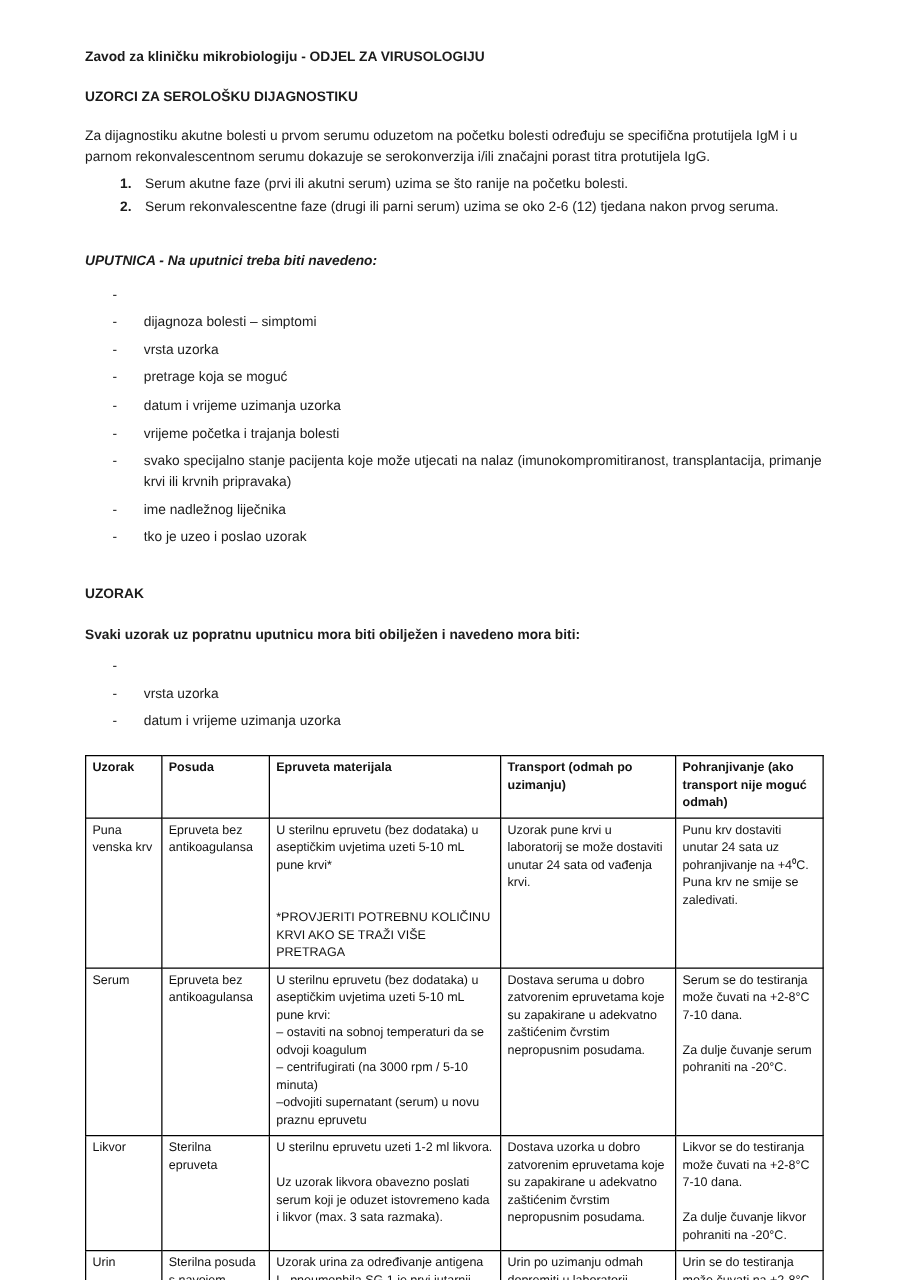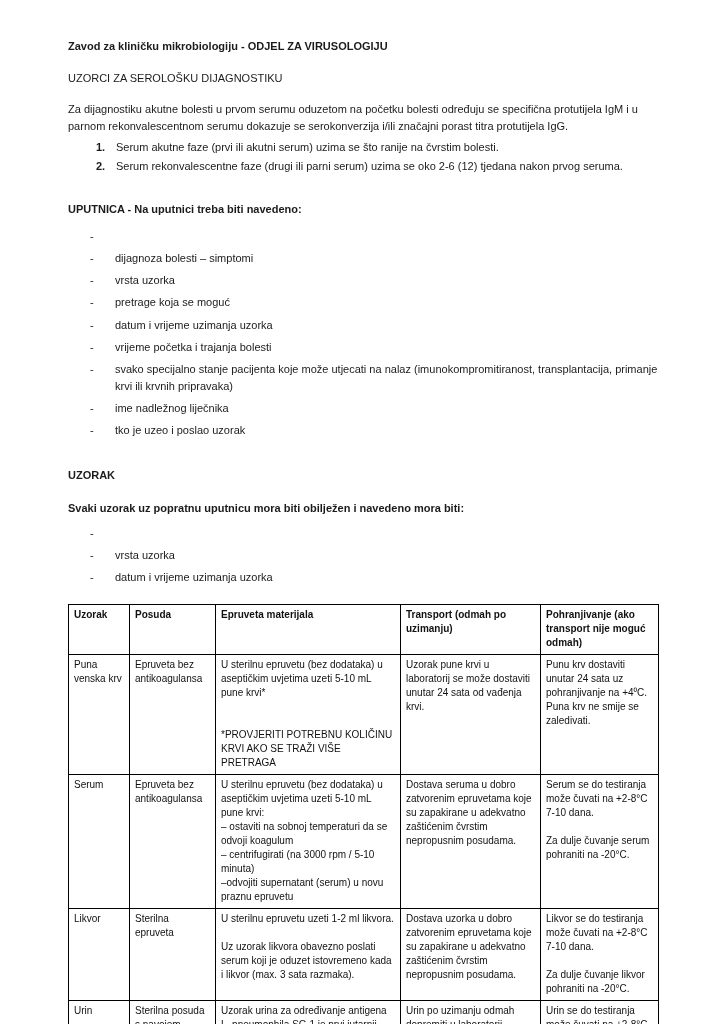--- a/index.html
+++ b/index.html
@@ -19,21 +19,21 @@
     line-height: 1.55;
     color: #1b1b1b;
     overflow: hidden;
   }
   .bold { font-weight: normal; }
   .doc-title {
     font-weight: bold;
     margin: 0 0 15px 0;
   }
   .doc-subtitle {
-    font-weight: normal;
+    font-weight: bold;
     margin: 0 0 14px 0;
   }
   .intro {
     margin: 0 0 4px 0;
   }
   ol.numbered {
     list-style: none;
     margin: 0;
     padding: 0 0 0 28px;
   }
@@ -42,20 +42,21 @@
     margin-bottom: 2px;
   }
   ol.numbered .num {
     font-weight: bold;
     width: 20px;
     flex: 0 0 20px;
   }
   .section-heading {
     font-weight: bold;
     margin: 26px 0 10px 0;
+    font-style: italic;
   }
   ul.dash-list {
     list-style: none;
     margin: 0;
     padding: 0 0 0 22px;
   }
   ul.dash-list li {
     display: flex;
     margin-bottom: 5px;
   }
@@ -110,21 +111,21 @@
 
   <p class="doc-title">Zavod za kliničku mikrobiologiju - ODJEL ZA VIRUSOLOGIJU</p>
 
   <p class="doc-subtitle">UZORCI ZA SEROLOŠKU DIJAGNOSTIKU</p>
 
   <p class="intro"><span>Za dijagnostiku akutne bolesti u </span><span class="bold">prvom serumu</span><span> oduzetom na početku bolesti određuju se specifična protutijela IgM i u </span><span class="bold">parnom rekonvalescentnom serumu</span><span> dokazuje se serokonverzija i/ili značajni porast titra protutijela IgG.</span></p>
 
   <ol class="numbered">
     <li>
       <span class="num">1.</span>
-      <span><span class="bold">Serum akutne faze (prvi ili akutni serum)</span><span> uzima se što ranije na čvrstim bolesti.</span></span>
+      <span><span class="bold">Serum akutne faze (prvi ili akutni serum)</span><span> uzima se što ranije na početku bolesti.</span></span>
     </li>
     <li>
       <span class="num">2.</span>
       <span><span class="bold">Serum rekonvalescentne faze (drugi ili parni serum)</span><span> uzima se oko 2-6 (12) tjedana nakon prvog seruma.</span></span>
     </li>
   </ol>
 
   <p class="section-heading">UPUTNICA - Na uputnici treba biti navedeno:</p>
 
   <ul class="dash-list">

